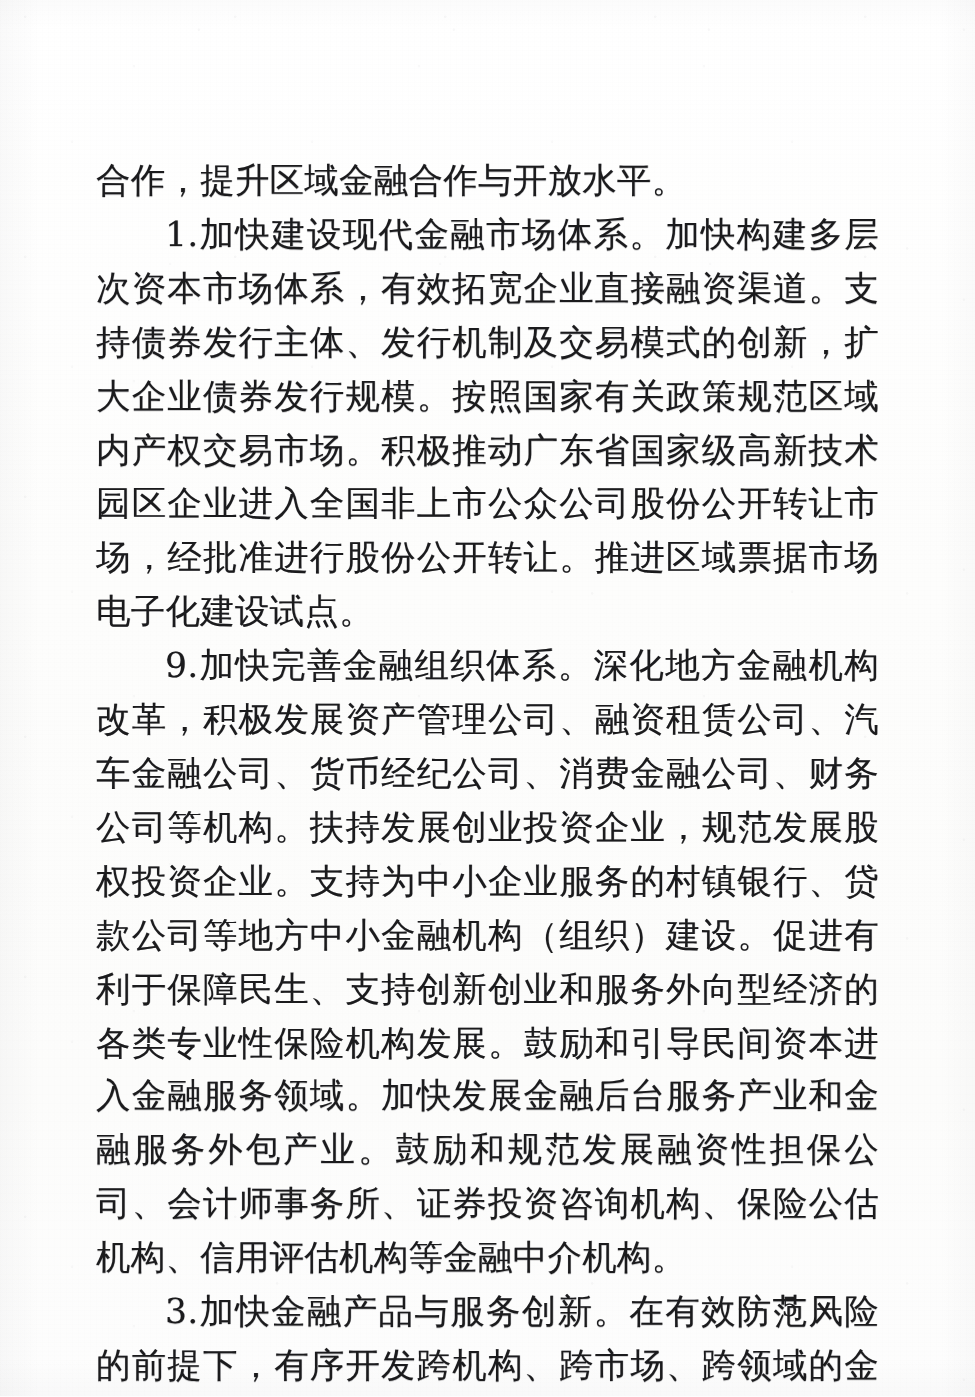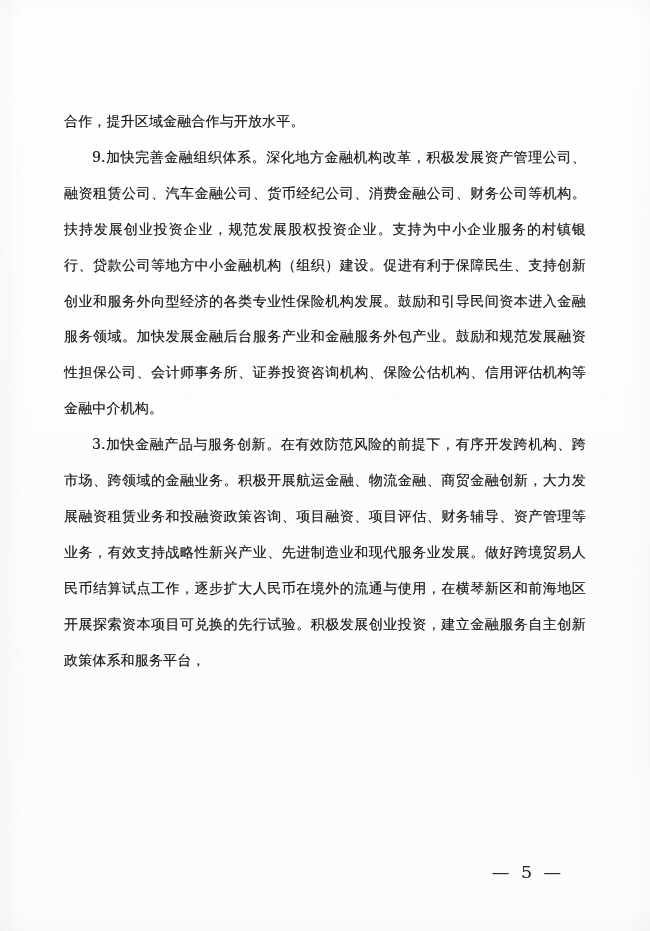--- a/index.html
+++ b/index.html
@@ -59,21 +59,21 @@
   
   .text-block {
     position: absolute;
     left: 64px;
     top: 104px;
     width: 522px;
   }
 
   .para {
     margin: 0;
-    font-size: 14px;
+    font-size: 23px;
     line-height: 35.9px;
     color: #1b1b1d;
     text-align: justify;
     text-justify: inter-character;
     letter-spacing: 0.15px;
     font-weight: 500;
     text-shadow:
       0.35px 0 0 rgba(40,40,45,0.28),
       0 0.35px 0 rgba(40,40,45,0.20),
       -0.3px 0.2px 0 rgba(60,60,65,0.12);
@@ -112,20 +112,21 @@
 
 <div class="page">
 
   <div class="grain"></div>
   <div class="edge-shade"></div>
 
   <div class="text-block">
 
     <p class="para">合作，提升区域金融合作与开放水平。</p>
 
+    <p class="para indent">1.加快建设现代金融市场体系。加快构建多层次资本市场体系，有效拓宽企业直接融资渠道。支持债券发行主体、发行机制及交易模式的创新，扩大企业债券发行规模。按照国家有关政策规范区域内产权交易市场。积极推动广东省国家级高新技术园区企业进入全国非上市公众公司股份公开转让市场，经批准进行股份公开转让。推进区域票据市场电子化建设试点。</p>
 
     <p class="para indent">9.加快完善金融组织体系。深化地方金融机构改革，积极发展资产管理公司、融资租赁公司、汽车金融公司、货币经纪公司、消费金融公司、财务公司等机构。扶持发展创业投资企业，规范发展股权投资企业。支持为中小企业服务的村镇银行、贷款公司等地方中小金融机构（组织）建设。促进有利于保障民生、支持创新创业和服务外向型经济的各类专业性保险机构发展。鼓励和引导民间资本进入金融服务领域。加快发展金融后台服务产业和金融服务外包产业。鼓励和规范发展融资性担保公司、会计师事务所、证券投资咨询机构、保险公估机构、信用评估机构等金融中介机构。</p>
 
     <p class="para indent">3.加快金融产品与服务创新。在有效防范风险的前提下，有序开发跨机构、跨市场、跨领域的金融业务。积极开展航运金融、物流金融、商贸金融创新，大力发展融资租赁业务和投融资政策咨询、项目融资、项目评估、财务辅导、资产管理等业务，有效支持战略性新兴产业、先进制造业和现代服务业发展。做好跨境贸易人民币结算试点工作，逐步扩大人民币在境外的流通与使用，在横琴新区和前海地区开展探索资本项目可兑换的先行试验。积极发展创业投资，建立金融服务自主创新政策体系和服务平台，</p>
 
   </div>
 
   <div class="page-number">
     <span class="pn-inner">— 5 —</span>
   </div>

